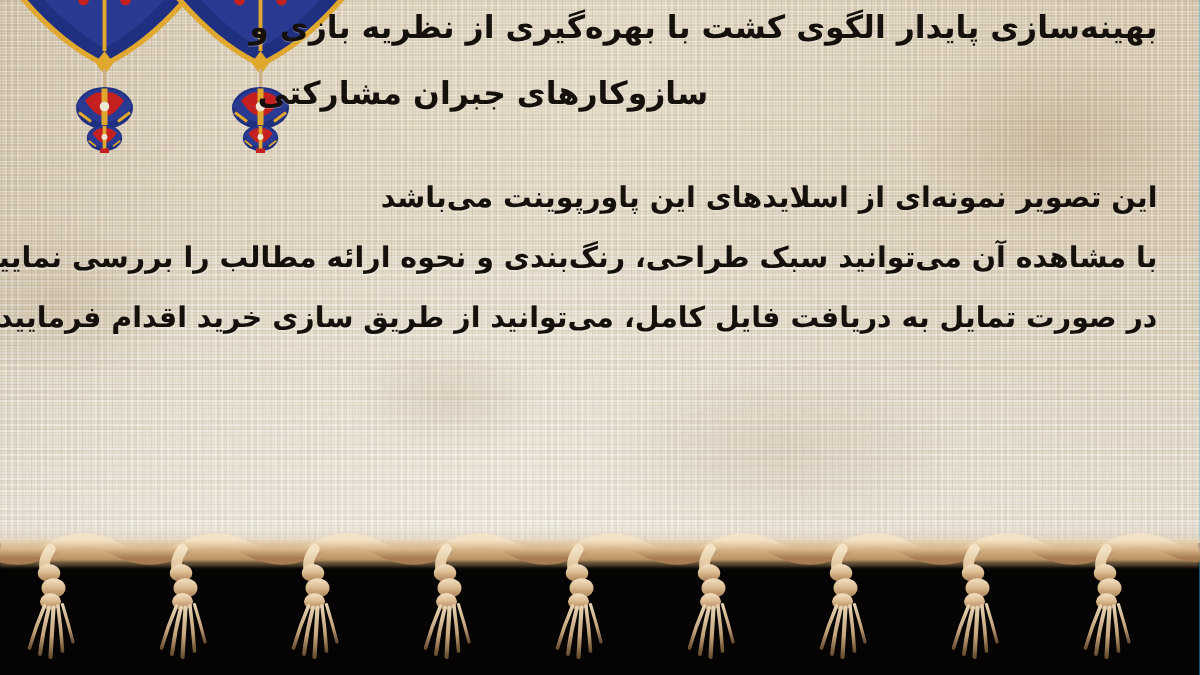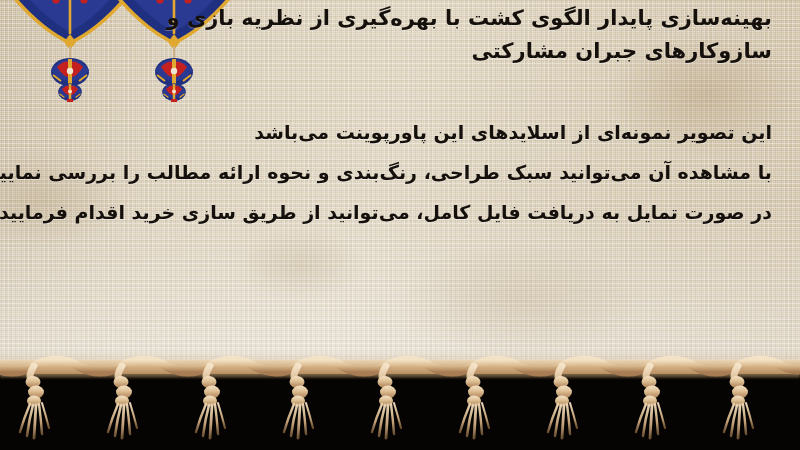--- a/index.html
+++ b/index.html
@@ -97,21 +97,21 @@
   
   .title-block{
     position:absolute;right:28px;top:2px;width:600px;
     text-align:right;
     color:#15100c;
     font-size:21px;line-height:33px;font-weight:700;
     letter-spacing:.2px;
     text-shadow:0 1px 0 rgba(255,255,255,.28);
   }
   .title-block div{white-space:nowrap;}
-  .title-line-2{text-align:right;}
+  .title-line-2{text-align:left;margin-top:11px;}
 
   .body-block{
     position:absolute;right:28px;top:112px;width:744px;
     text-align:right;
     color:#15100c;
     font-size:19px;line-height:40px;font-weight:600;
     text-shadow:0 1px 0 rgba(255,255,255,.26);
   }
   .body-block div{white-space:nowrap;}
 </style>

